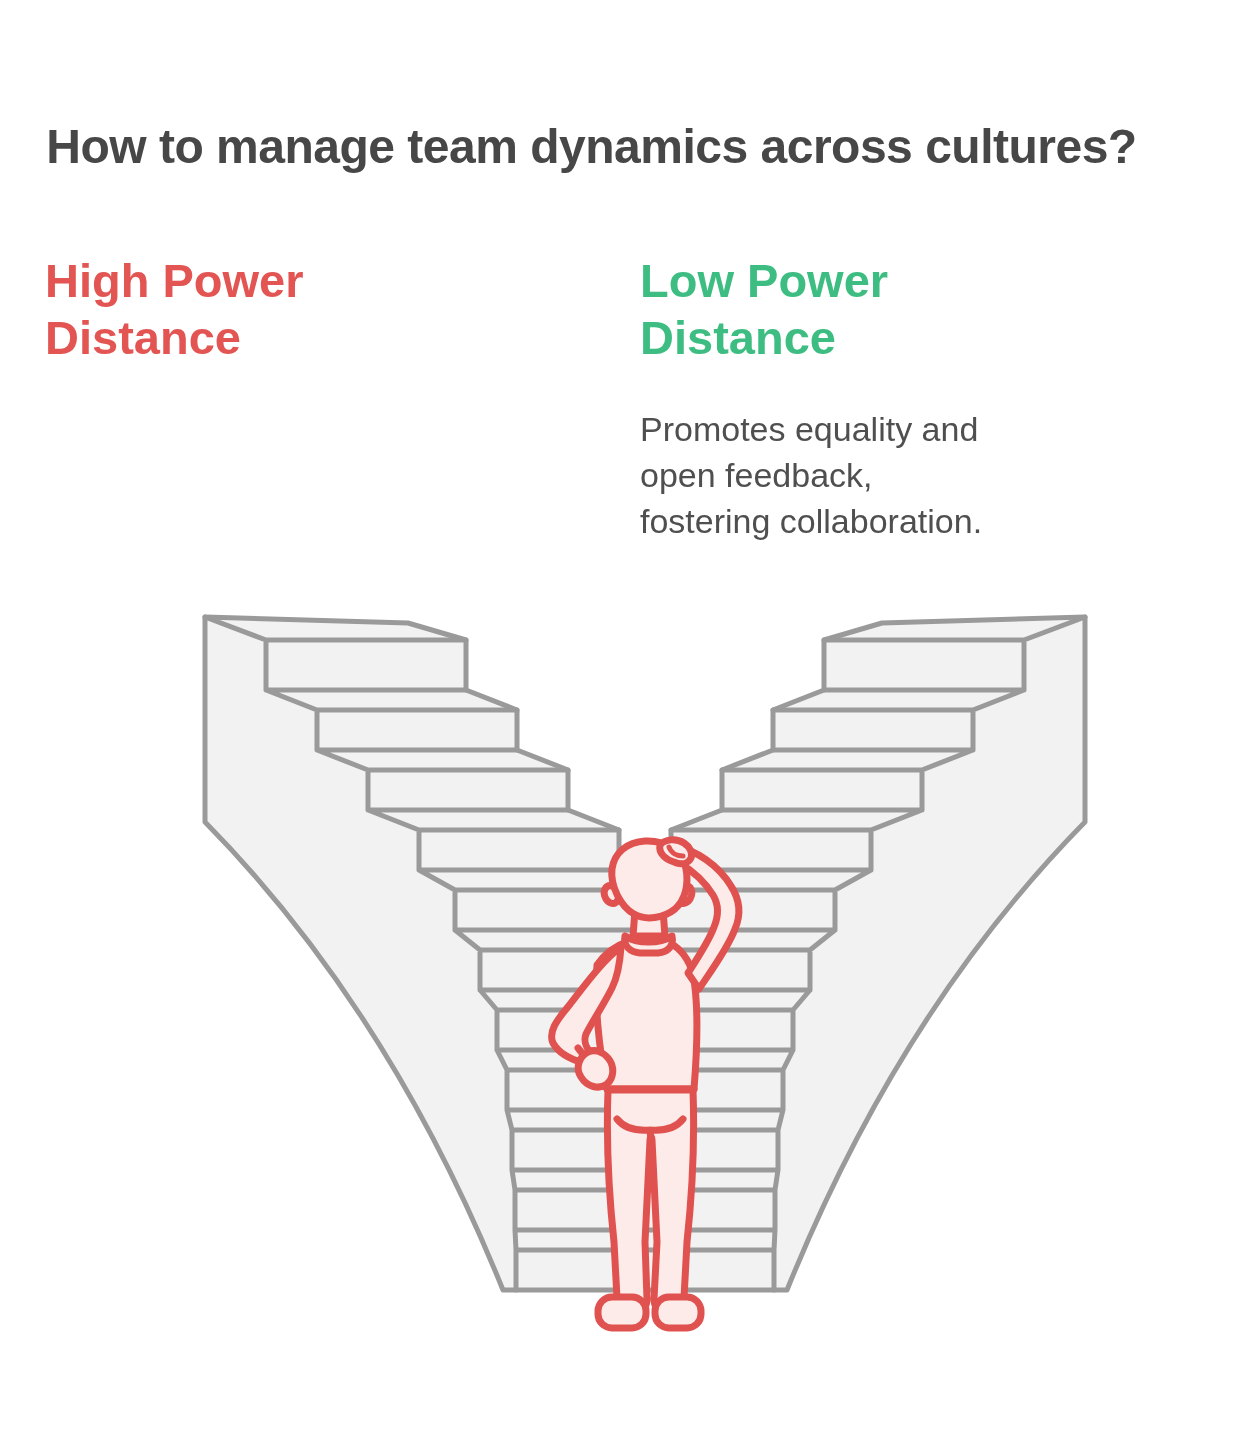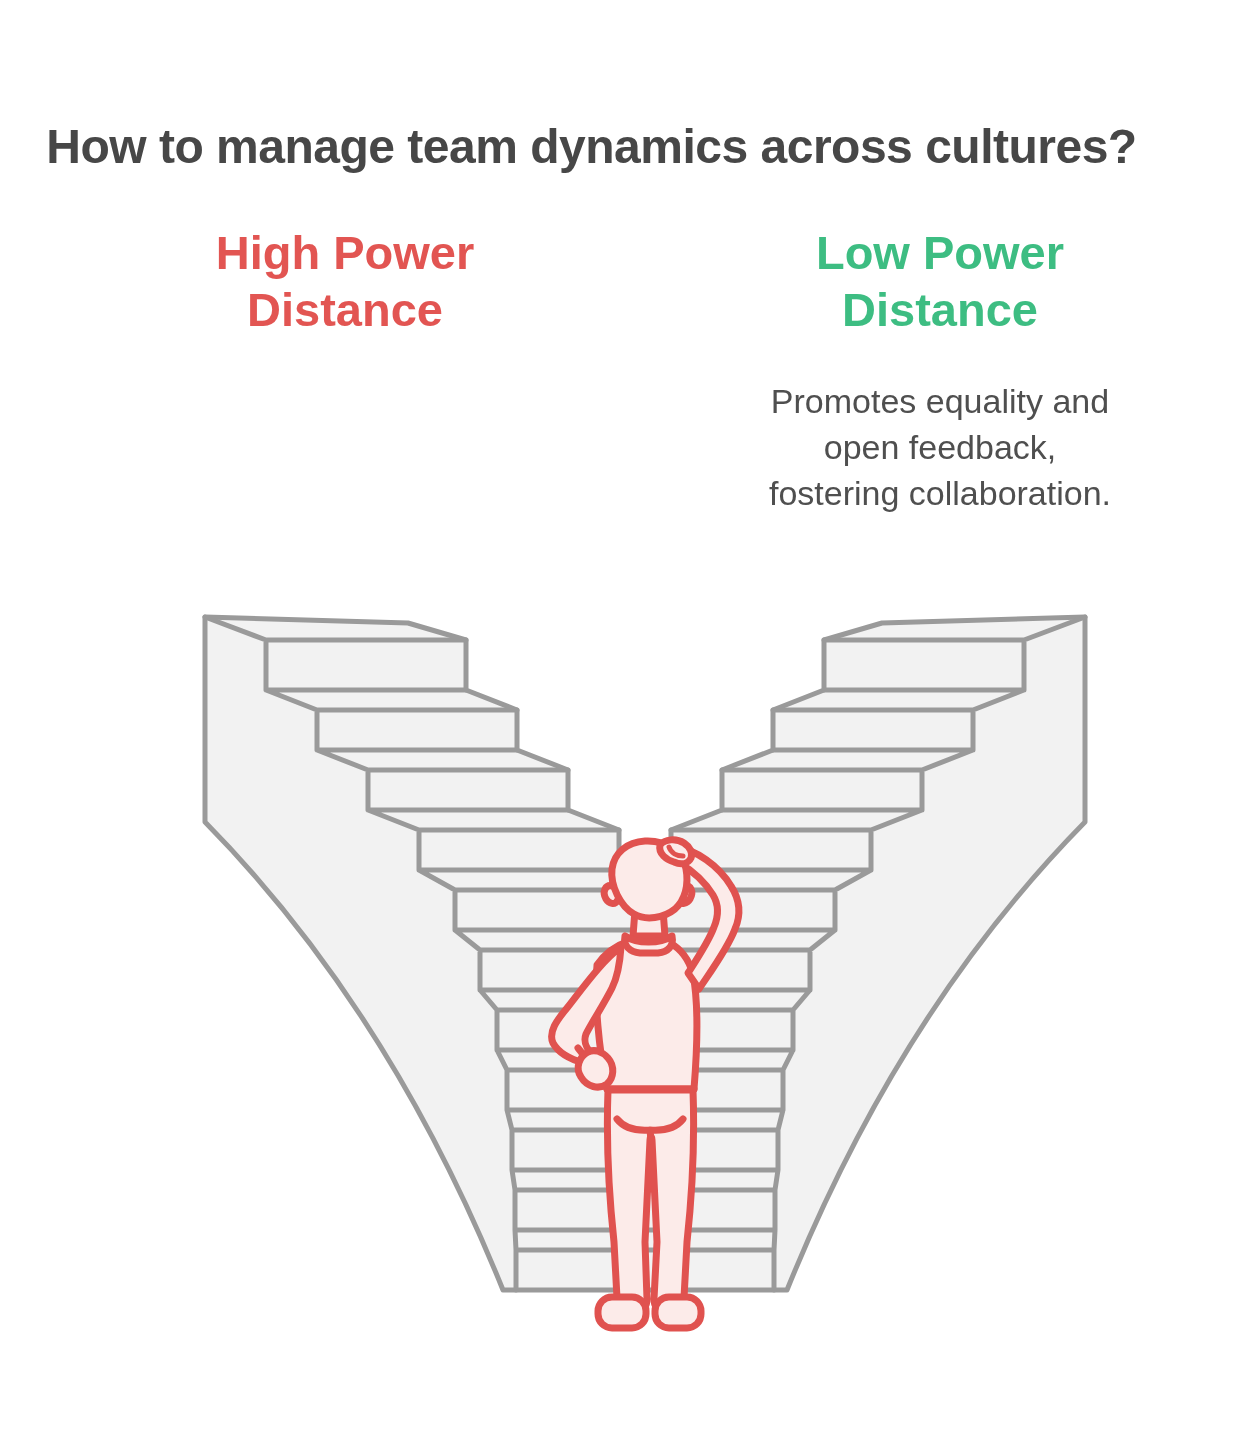--- a/index.html
+++ b/index.html
@@ -14,21 +14,21 @@
   body{
     position:relative; width:1235px; height:1449px; overflow:hidden;
     background:var(--background);
     font-family:"Liberation Sans", sans-serif;
   }
   .page-title{
     position:absolute; top:116px; left:0; width:1183px;
     text-align:center; font-size:48px; font-weight:bold; line-height:62px;
     letter-spacing:-0.5px; color:var(--title-text);
   }
-  .col{ position:absolute; top:224px; width:600px; text-align:center; }
+  .col{ position:absolute; top:252px; width:600px; text-align:left; }
   .col-left{ left:45px; }
   .col-right{ left:640px; }
   .col-heading{ font-size:47px; font-weight:bold; line-height:57px; }
   .col-left  .col-heading{ color:var(--high-accent); }
   .col-right .col-heading{ color:var(--low-accent); }
   .col-desc{ margin-top:40px; font-size:34px; line-height:46px; color:var(--body-text); }
   .illustration{ position:absolute; top:0; left:0; width:1235px; height:1449px; }
   .stairs path, .stairs rect { vector-effect:none; }
 </style>
 </head>

